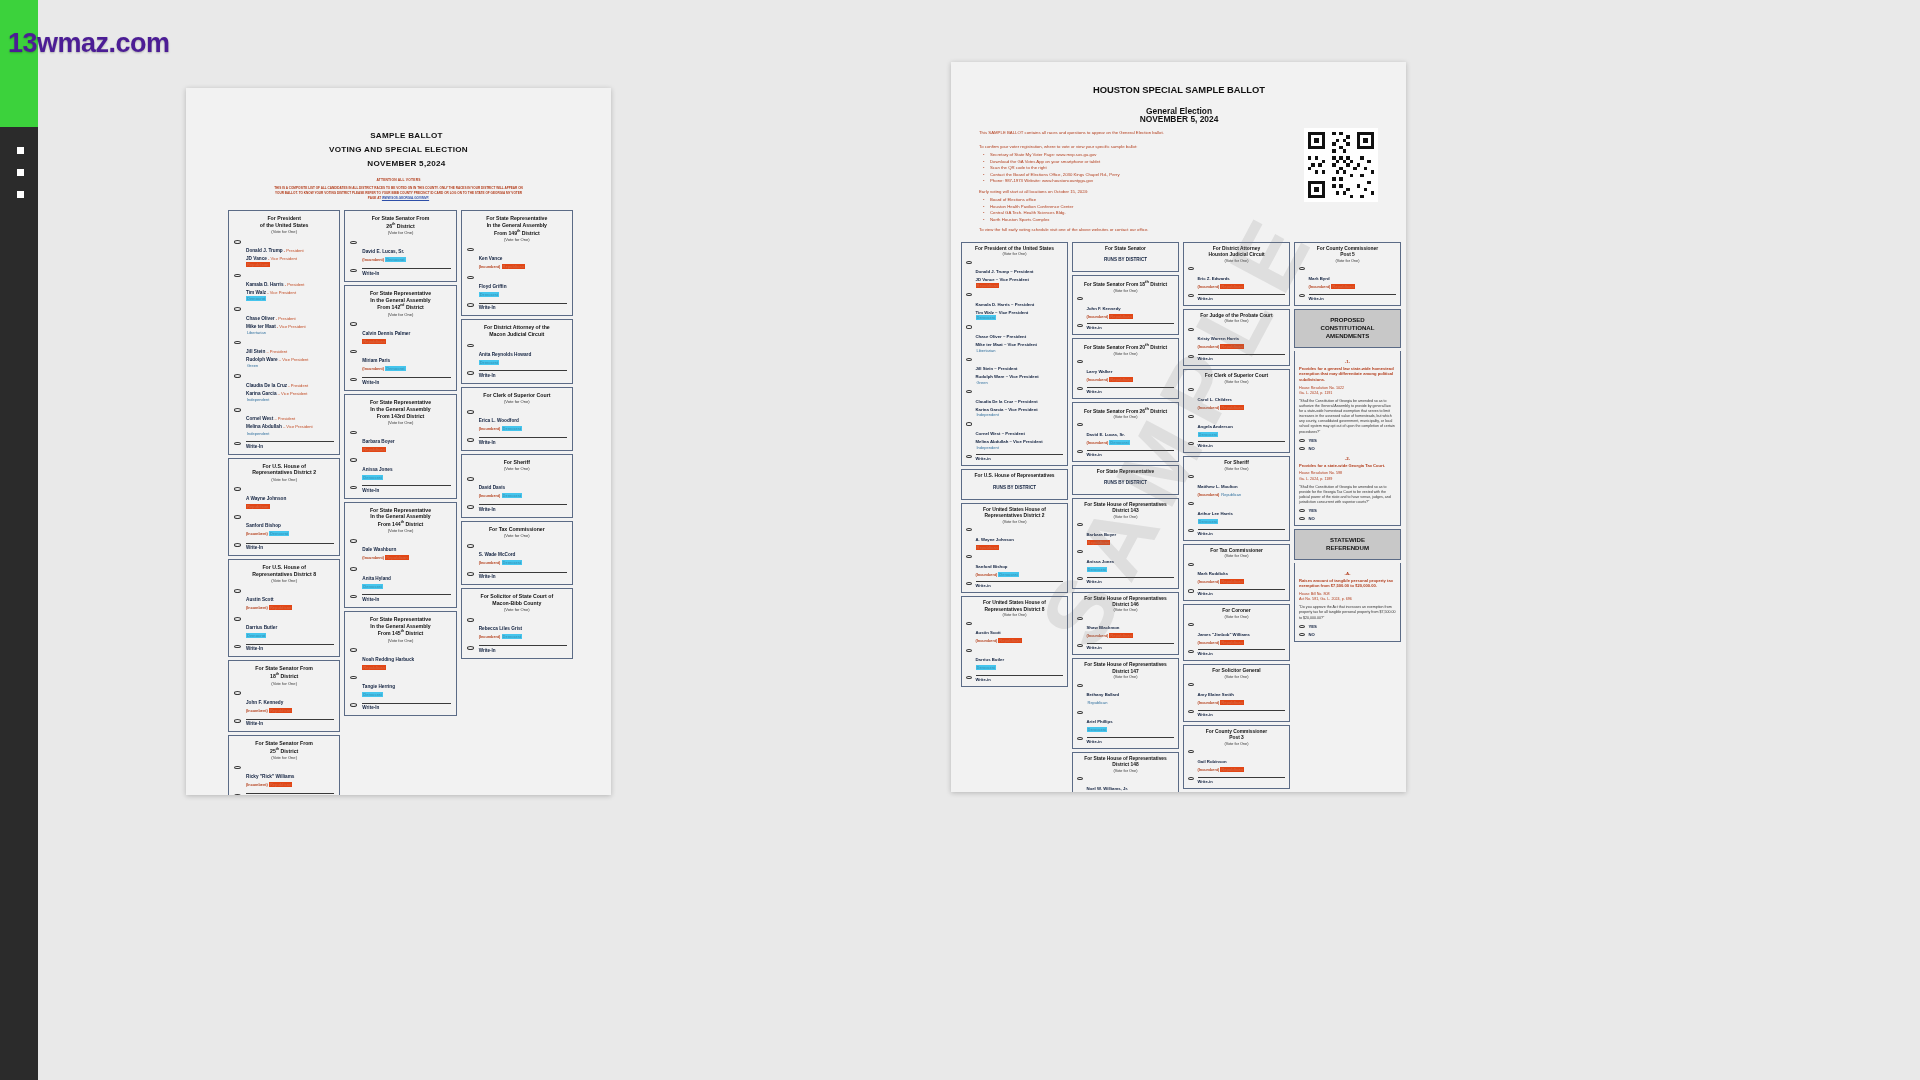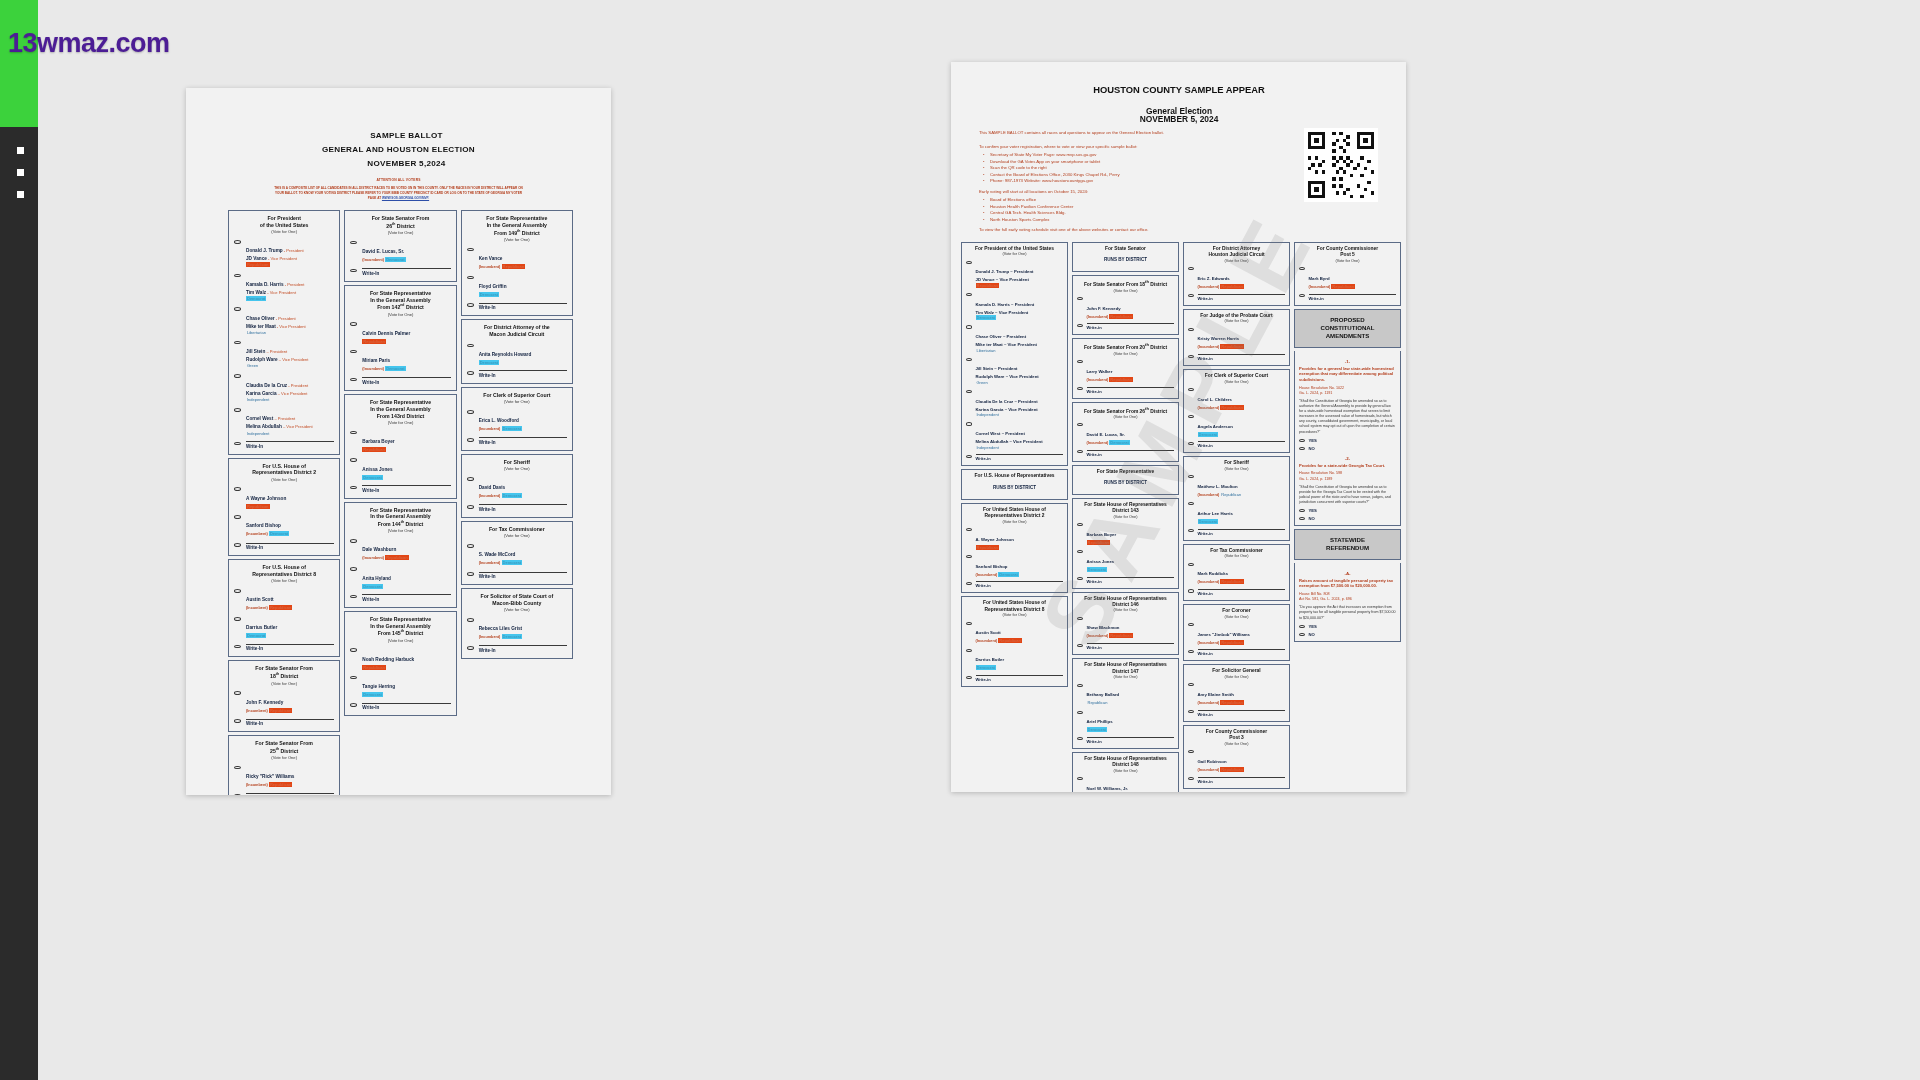--- a/index.html
+++ b/index.html
@@ -130,21 +130,21 @@
 <div class="rail-dot" style="top:147px"></div>
 <div class="rail-dot" style="top:169px"></div>
 <div class="rail-dot" style="top:191px"></div>
 <div id="watermark-logo">13wmaz.com</div>
 
 <div id="canvas">
 
   <div class="sheet" id="sheet-left">
     <div class="sheet-inner">
       <div class="bl-title hdr1" style="position:absolute;left:8px;top:43px;width:100%;">SAMPLE BALLOT</div>
-      <div class="bl-title hdr1" style="position:absolute;left:0;top:57px;width:100%;">GENERAL AND HOUSTON ELECTION</div>
+      <div class="bl-title hdr1" style="position:absolute;left:0;top:57px;width:100%;">VOTING AND SPECIAL ELECTION</div>
       <div class="bl-title hdr1" style="position:absolute;left:0;top:71px;width:100%;padding-left:16px;">NOVEMBER 5,2024</div>
       <div class="attn" style="position:absolute;left:0;top:90px;width:100%;">ATTENTION ALL VOTERS</div>
       <div id="left-notice" style="position:absolute;left:0;top:98px;width:100%;">
           <div class="notice">THIS IS A COMPOSITE LIST OF ALL CANDIDATES IN ALL DISTRICT RACES TO BE VOTED ON IN THIS COUNTY.   ONLY THE RACES IN YOUR DISTRICT WILL APPEAR ON</div>
           <div class="notice">YOUR BALLOT.  TO KNOW YOUR VOTING DISTRICT PLEASE REFER TO YOUR BIBB COUNTY PRECINCT ID CARD OR LOG ON TO THE STATE OF GEORGIA MY VOTER</div>
           <div class="notice">PAGE AT <a href="#">WWW.SOS.GEORGIA.GOV/MVP.</a></div>
         </div>
       <div class="cols" id="left-cols" style="left:42px;top:122px;width:345px;">
           <div class="col" style="flex:1">
             <div class="race">
@@ -439,21 +439,21 @@
             </div>
           </div>
         </div>
     </div>
   </div>
 
   <div class="sheet" id="sheet-right">
     <div class="sheet-inner">
       <div id="sample-wm">SAMPLE</div>
 
-      <div class="rb-t1" style="position:absolute;left:28px;top:22px;width:400px;">HOUSTON COUNTY SAMPLE APPEAR</div>
+      <div class="rb-t1" style="position:absolute;left:28px;top:22px;width:400px;">HOUSTON SPECIAL SAMPLE BALLOT</div>
       <div class="rb-t2" style="position:absolute;left:28px;top:36px;width:400px;margin-top:8px;">General Election</div>
       <div class="rb-t3" style="position:absolute;left:28px;top:50px;width:400px;">NOVEMBER 5, 2024</div>
 
       <div class="rb-p" style="position:absolute;left:28px;top:68px;width:330px;">This SAMPLE BALLOT contains all races and questions to appear on the General Election ballot.</div>
       <div class="rb-p" style="position:absolute;left:28px;top:82px;width:330px;">To confirm your voter registration, where to vote or view your specific sample ballot:</div>
       <ul class="rb-ul" id="confirm-list" style="position:absolute;left:32px;top:90px;width:330px;">
           <li>Secretary of State My Voter Page: www.mvp.sos.ga.gov</li>
           <li>Download the GA Votes App on your smartphone or tablet</li>
           <li>Scan the QR code to the right</li>
           <li>Contact the Board of Elections Office, 2030 Kings Chapel Rd., Perry</li>

